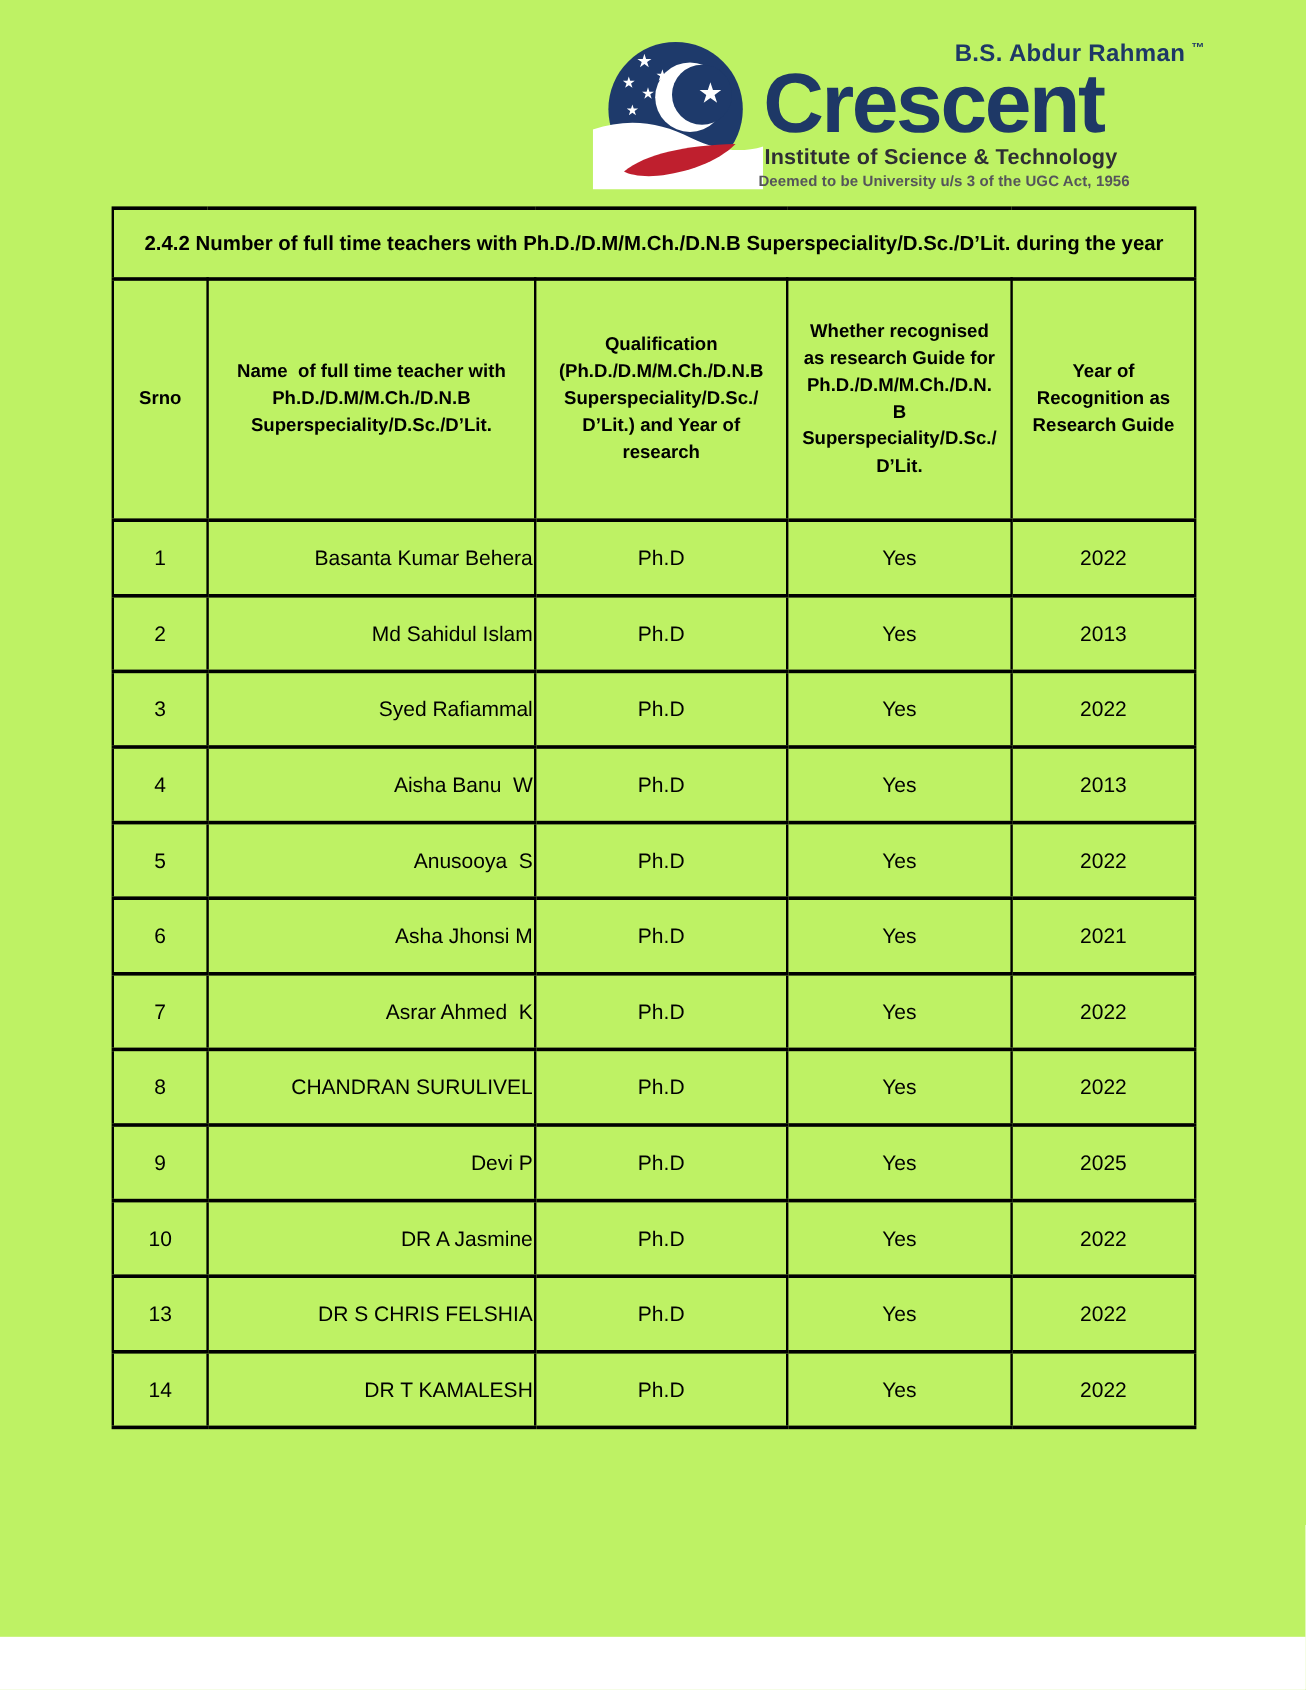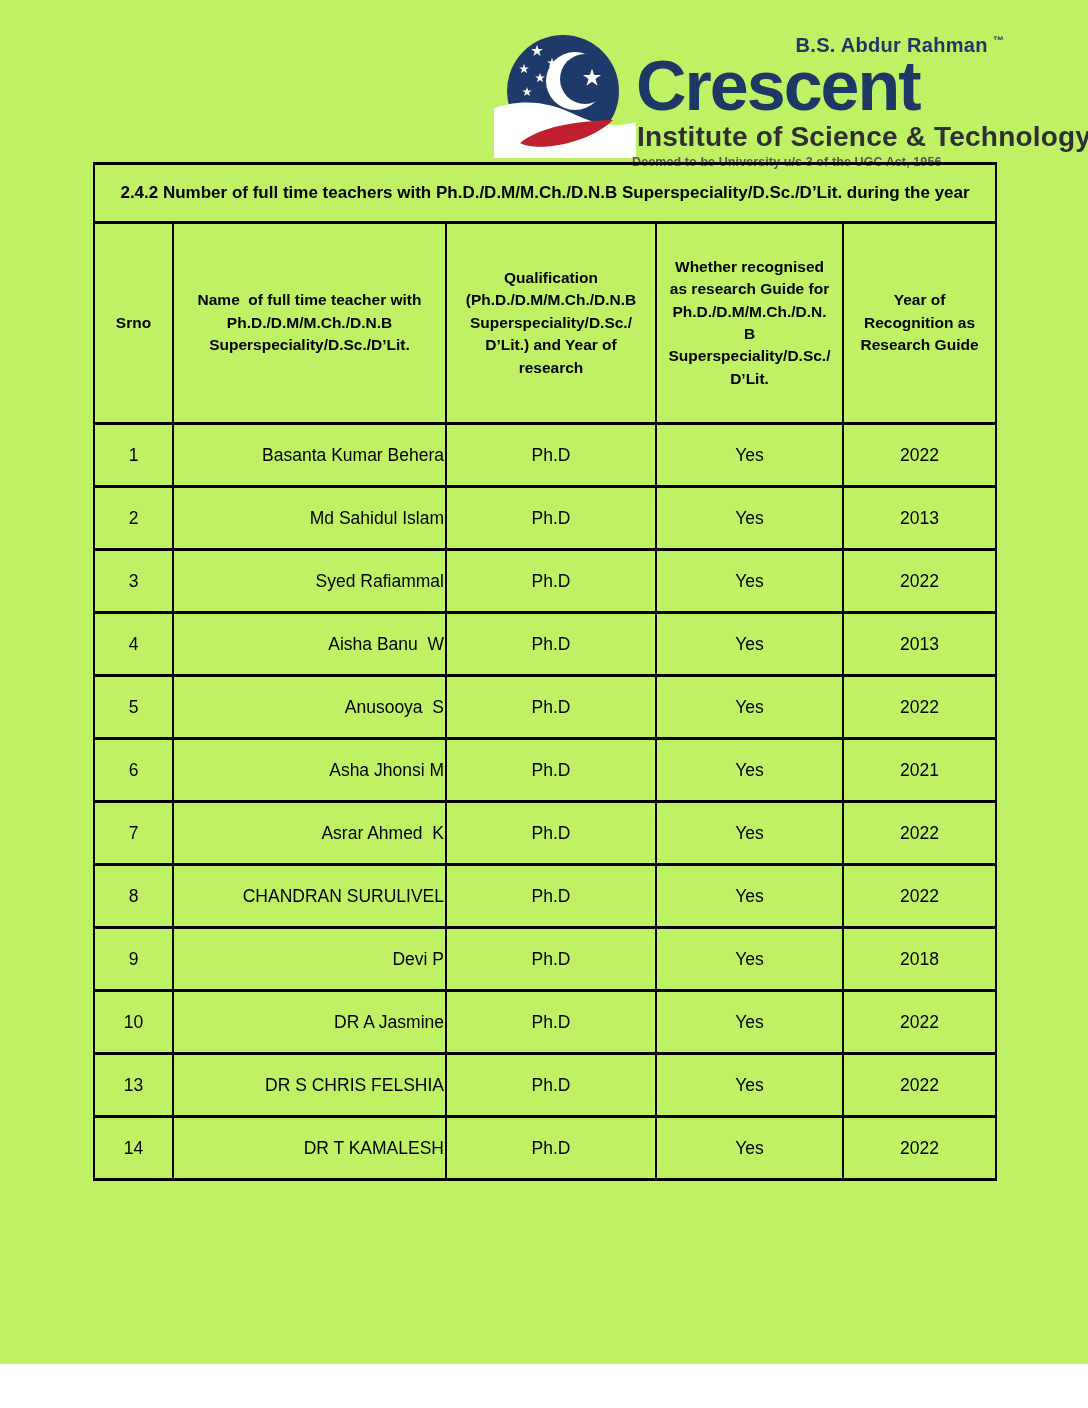--- a/index.html
+++ b/index.html
@@ -18,31 +18,31 @@
     text-align: right; font-weight: bold; font-size: 20px;
     color: #1e3866; padding-right: 0px; letter-spacing: 0.3px; line-height: 1.1;
   }
   .brand-top sup { font-size: 11px; vertical-align: super; margin-left: 5px; }
   .brand-main {
     font-size: 70px; font-weight: bold; color: #1e3866;
     letter-spacing: -2px; line-height: 0.92; margin-top: -2px; margin-left: 4px;
     white-space: nowrap;
   }
   .brand-sub {
-    font-size: 28px; font-weight: 600; color: #2e2e34;
+    font-size: 18px; font-weight: 600; color: #2e2e34;
     margin-top: 3px; margin-left: 5px; letter-spacing: 0.2px; white-space: nowrap;
   }
   .brand-tagline {
     font-size: 12.5px; font-weight: bold; color: #55555a;
     margin-top: 2px; padding-right: 16px; letter-spacing: 0.1px; white-space: nowrap;
   }
 
   
   table.data-table {
-    position: absolute; left: 93px; top: 162px;
+    position: absolute; left: 93px; top: 172px;
     width: 902px; border-collapse: collapse; table-layout: fixed;
   }
   .data-table th, .data-table td {
     border-left: 2px solid #000; border-right: 2px solid #000;
     border-top: 3px solid #000; border-bottom: 3px solid #000;
     overflow: hidden;
   }
   th.table-title {
     height: 52px; font-size: 17px; font-weight: bold;
     text-align: center; vertical-align: middle; padding: 2px 12px;
@@ -177,21 +177,21 @@
           <td class="c">Ph.D</td>
           <td class="c">Yes</td>
           <td class="c">2022</td>
         </tr>
 
         <tr>
           <td class="c">9</td>
           <td class="l">Devi P</td>
           <td class="c">Ph.D</td>
           <td class="c">Yes</td>
-          <td class="c">2018</td>
+          <td class="c">2025</td>
         </tr>
 
         <tr>
           <td class="c">10</td>
           <td class="l">DR A Jasmine</td>
           <td class="c">Ph.D</td>
           <td class="c">Yes</td>
           <td class="c">2022</td>
         </tr>
 

